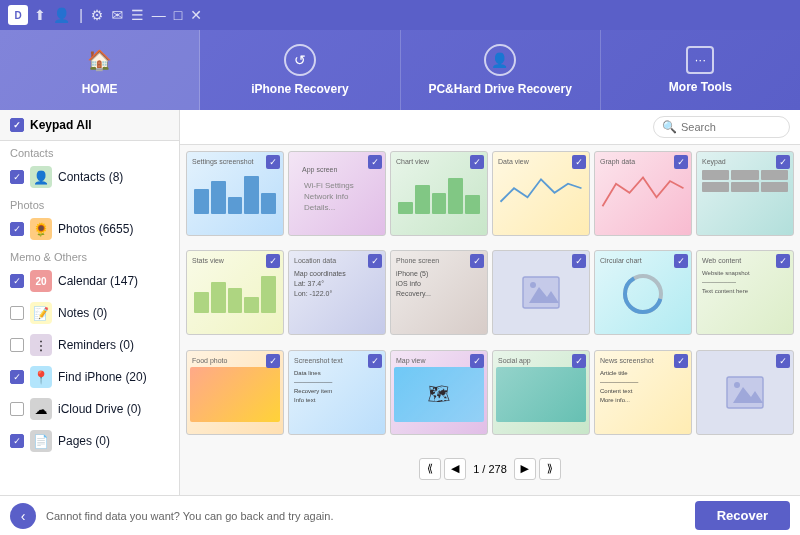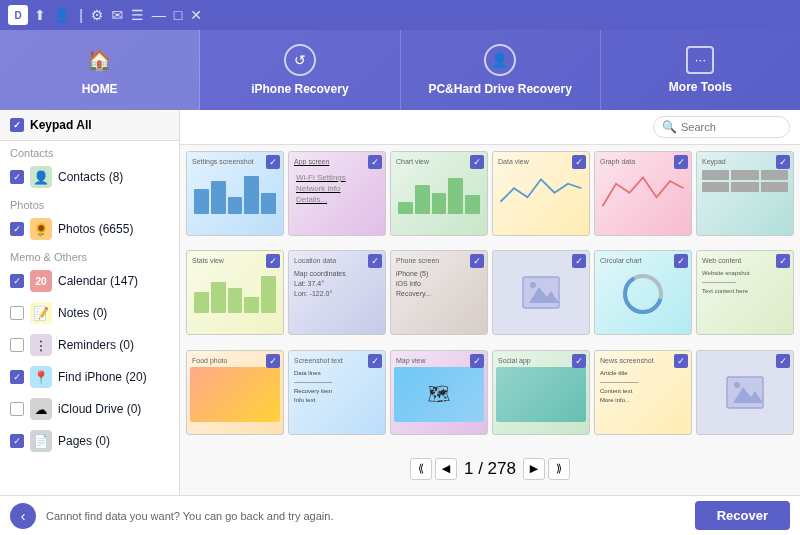--- a/index.html
+++ b/index.html
@@ -351,21 +351,21 @@
             <div class="bar" style="height:60%"></div>
               <div class="bar" style="height:80%"></div>
               <div class="bar" style="height:40%"></div>
               <div class="bar" style="height:90%"></div>
               <div class="bar" style="height:50%"></div>
           </div>
         </div>
       </div>
       <div class="thumb-item t2">
         <div class="thumb-check">✓</div>
-        <div style="padding:3px;text-decoration:underline;">
+        <div style="padding:11px;">
           <div class="mini-text">App screen</div>
           <div style="font-size:8px; color:#888; padding:4px; line-height:1.4;">Wi-Fi Settings<br>Network info<br>Details...</div>
         </div>
       </div>
       <div class="thumb-item t3">
         <div class="thumb-check">✓</div>
         <div style="padding:3px;">
           <div class="mini-text">Chart view</div>
           <div class="mini-chart">
             <div class="bar" style="height:30%; background:#81c784;"></div>
@@ -512,21 +512,21 @@
             <rect x="2" y="2" width="36" height="31" rx="2" fill="#c5cae9" stroke="#9fa8da" stroke-width="1.5"></rect>
             <polygon points="8,28 18,12 26,22 30,16 38,28" fill="#9fa8da"></polygon>
             <circle cx="12" cy="10" r="3" fill="#9fa8da"></circle>
           </svg>
         </div>
       </div>
 
       <div class="pagination">
         <div class="page-btn">⟪</div>
         <div class="page-btn">◀</div>
-        <span style="font-size:17px; padding: 0 4px; text-align: right;">1 / 278</span>
+        <span style="font-size:11px; padding: 0 4px; text-align: right;">1 / 278</span>
         <div class="page-btn">▶</div>
         <div class="page-btn">⟫</div>
       </div>
     </div>
   </div>
 </div>
 
 <div class="bottom-bar">
   <div class="back-btn">‹</div>
   <span class="bottom-msg">Cannot find data you want? You can go back and try again.</span>

